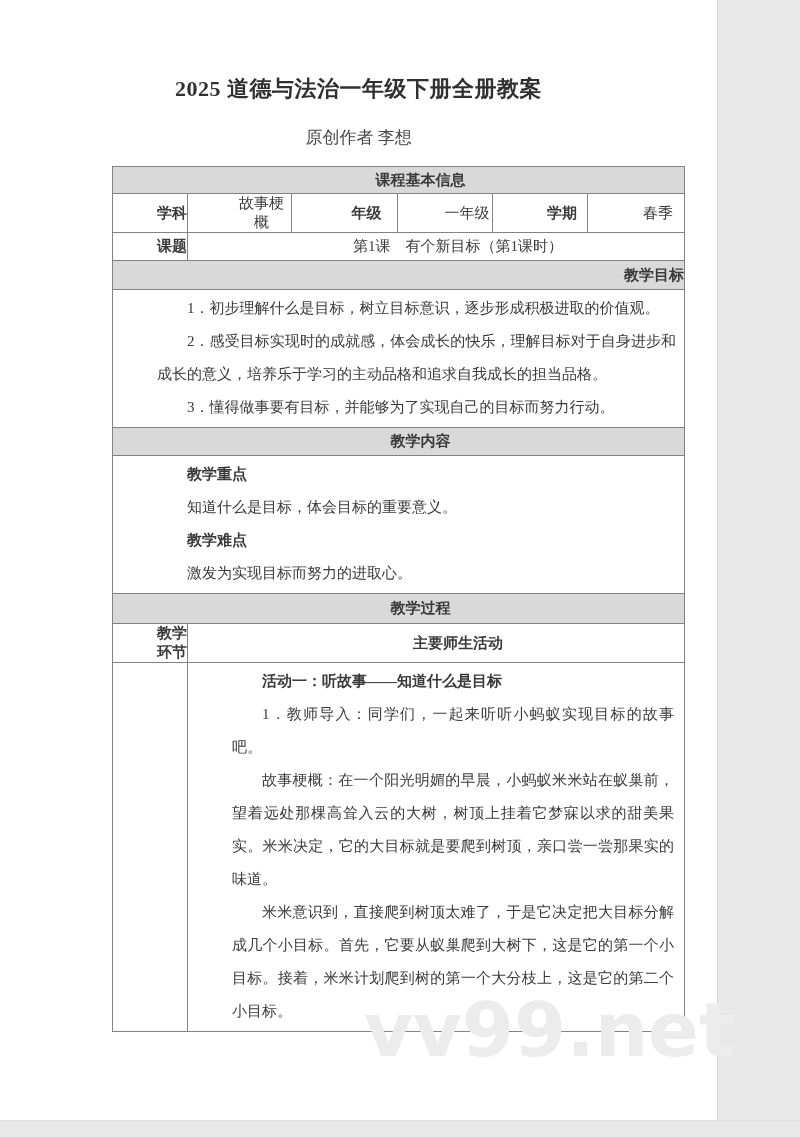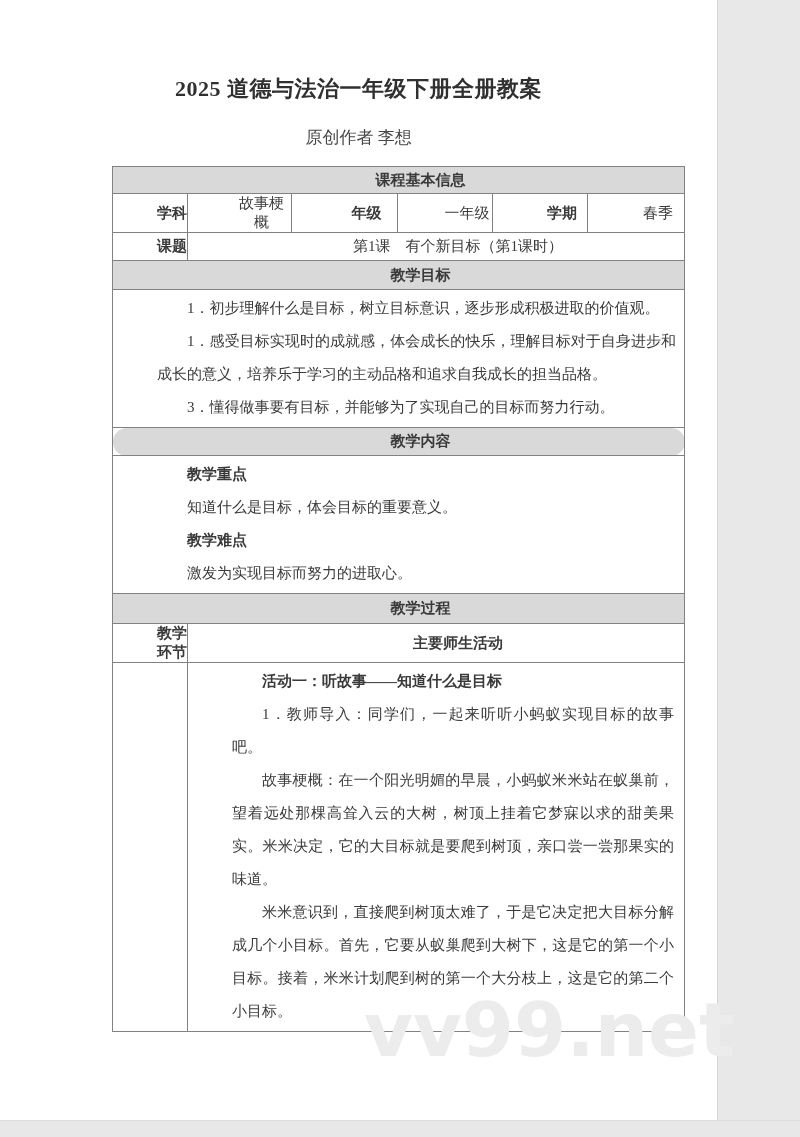--- a/index.html
+++ b/index.html
@@ -44,22 +44,22 @@
   }
   td.sec-header{
     background:var(--header-fill);
     text-align:center;font-weight:bold;
     height:27px;
   }
   td.label{text-align:center;font-weight:bold;}
   td.value{text-align:center;}
   tr.info-row td{height:35px;}
   tr.topic-row td{height:28px;}
-  td.h-objectives{height:29px;}
-  td.h-content{height:28px;border-radius:14px;}
+  td.h-objectives{height:29px;text-align:right;}
+  td.h-content{height:28px;}
   td.h-process{height:30px;}
   tr.stage-row td{height:33px;text-align:center;font-weight:bold;}
   td.cell-body{
     vertical-align:top;
     padding:2px 8px 3px 4px;
   }
   td.cell-activity{
     vertical-align:top;
     padding:2px 10px 3px 6px;
   }
@@ -117,21 +117,21 @@
         <tr class="topic-row">
           <td class="label">课题</td>
           <td class="value" colspan="5">第1课　有个新目标（第1课时）</td>
         </tr>
         <tr>
           <td class="sec-header h-objectives" colspan="6">教学目标</td>
         </tr>
         <tr>
           <td class="cell-body" colspan="6">
               <p class="para">1．初步理解什么是目标，树立目标意识，逐步形成积极进取的价值观。</p>
-              <p class="para">1．感受目标实现时的成就感，体会成长的快乐，理解目标对于自身进步和成长的意义，培养乐于学习的主动品格和追求自我成长的担当品格。</p>
+              <p class="para">2．感受目标实现时的成就感，体会成长的快乐，理解目标对于自身进步和成长的意义，培养乐于学习的主动品格和追求自我成长的担当品格。</p>
               <p class="para">3．懂得做事要有目标，并能够为了实现自己的目标而努力行动。</p>
             </td>
         </tr>
         <tr>
           <td class="sec-header h-content" colspan="6">教学内容</td>
         </tr>
         <tr>
           <td class="cell-body" colspan="6">
               <p class="para bold">教学重点</p>
               <p class="para">知道什么是目标，体会目标的重要意义。</p>

